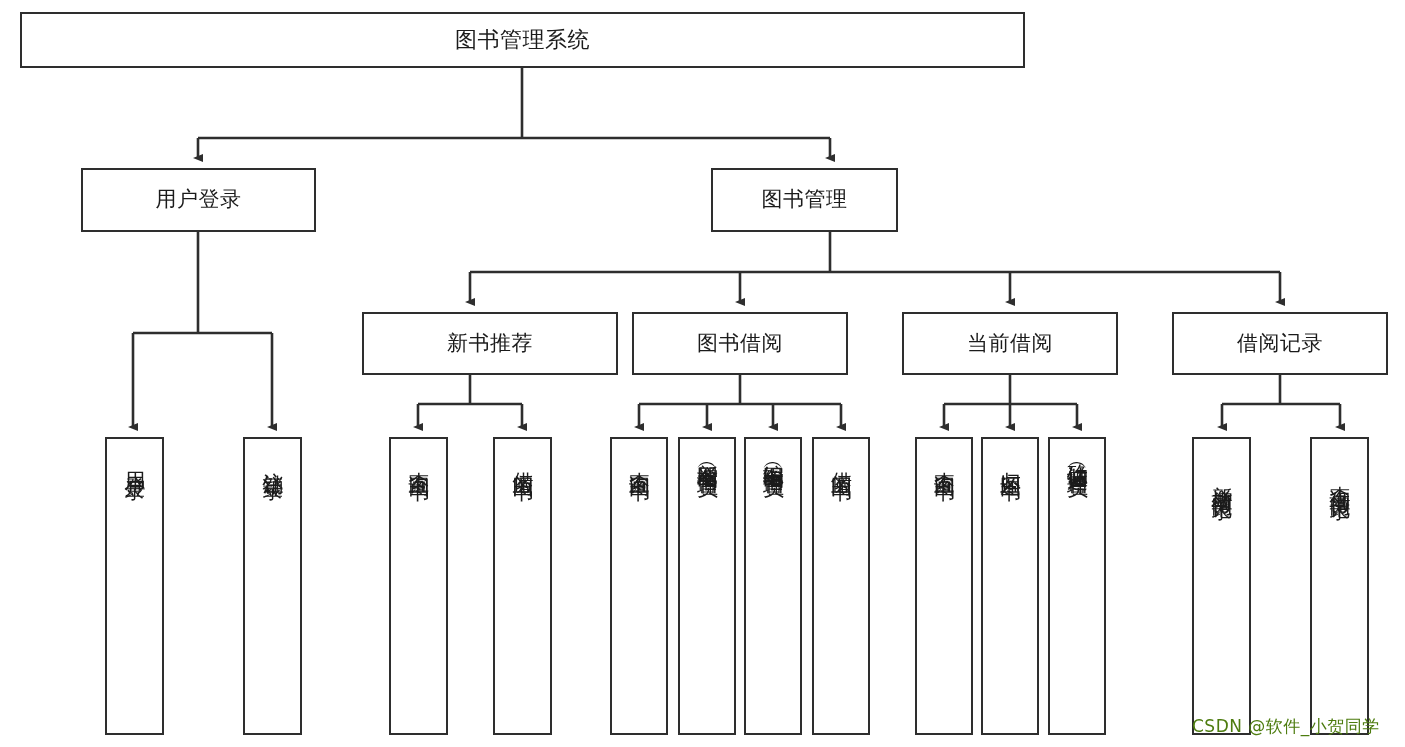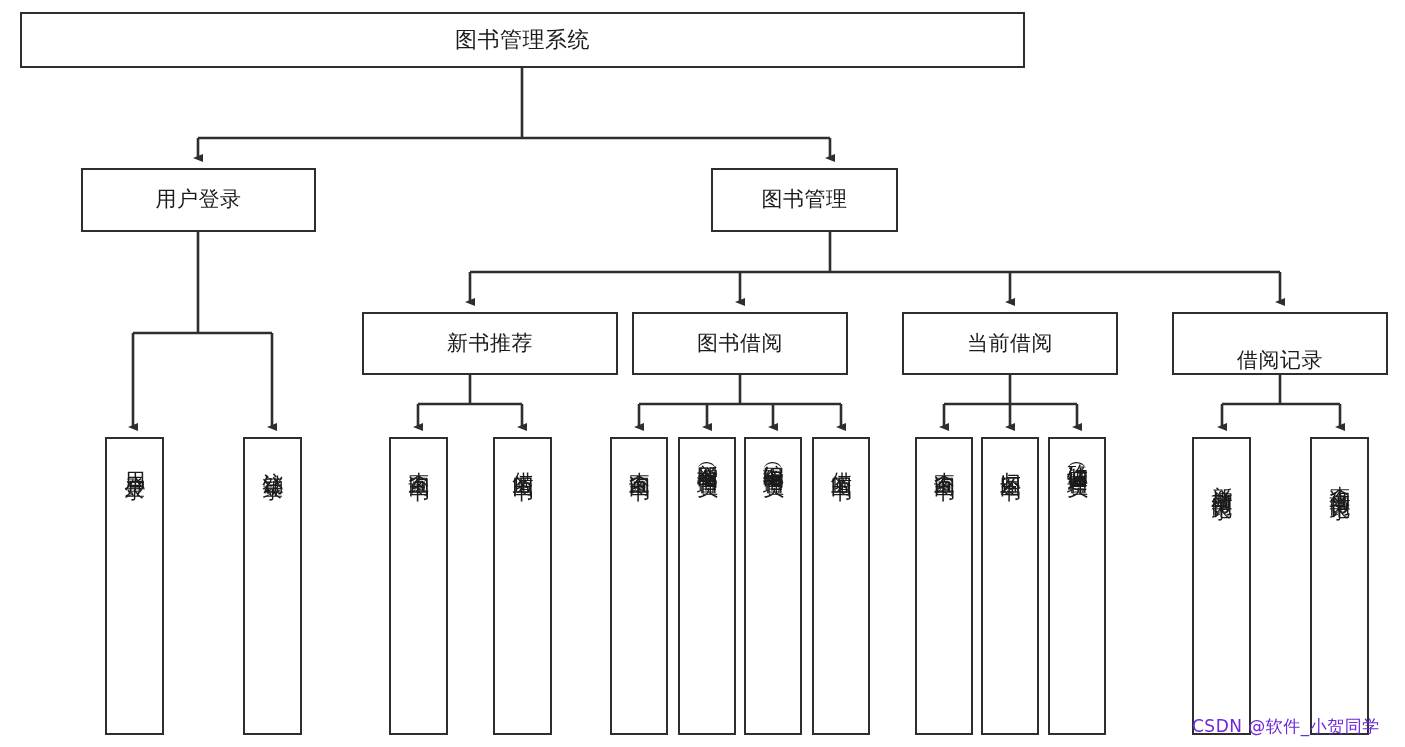--- a/index.html
+++ b/index.html
@@ -63,21 +63,21 @@
     line-height: 1.0;
     letter-spacing: 3px;
     white-space: nowrap;
   }
   .node.vert.tall .lbl {
     letter-spacing: 2px;
   }
   .watermark {
     position: absolute;
     font-size: 17px;
-    color: #6d28d9;
+    color: #4d7c0f;
     white-space: nowrap;
     letter-spacing: 0.5px;
   }
 </style>
 </head>
 <body>
 
 <div id="canvas">
 
   <svg class="wires" viewBox="0 0 1405 747">
@@ -143,21 +143,21 @@
 
   <div class="node horiz" style="left:362px; top:312px; width:256px; height:63px;">
     <span class="lbl">新书推荐</span>
   </div>
   <div class="node horiz" style="left:902px; top:312px; width:216px; height:63px;">
     <span class="lbl">当前借阅</span>
   </div>
   <div class="node horiz" style="left:632px; top:312px; width:216px; height:63px;">
     <span class="lbl">图书借阅</span>
   </div>
-  <div class="node horiz" style="left:1172px; top:312px; width:216px; height:63px;align-items:flex-end;">
+  <div class="node horiz" style="left:1172px; top:312px; width:216px; height:63px;">
     <span class="lbl">借阅记录</span>
   </div>
 
   <div class="node vert" style="left:105px; top:437px; width:59px; height:298px;">
     <span class="lbl">用户登录</span>
   </div>
   <div class="node vert" style="left:243px; top:437px; width:59px; height:298px;">
     <span class="lbl">注销登录</span>
   </div>
 

